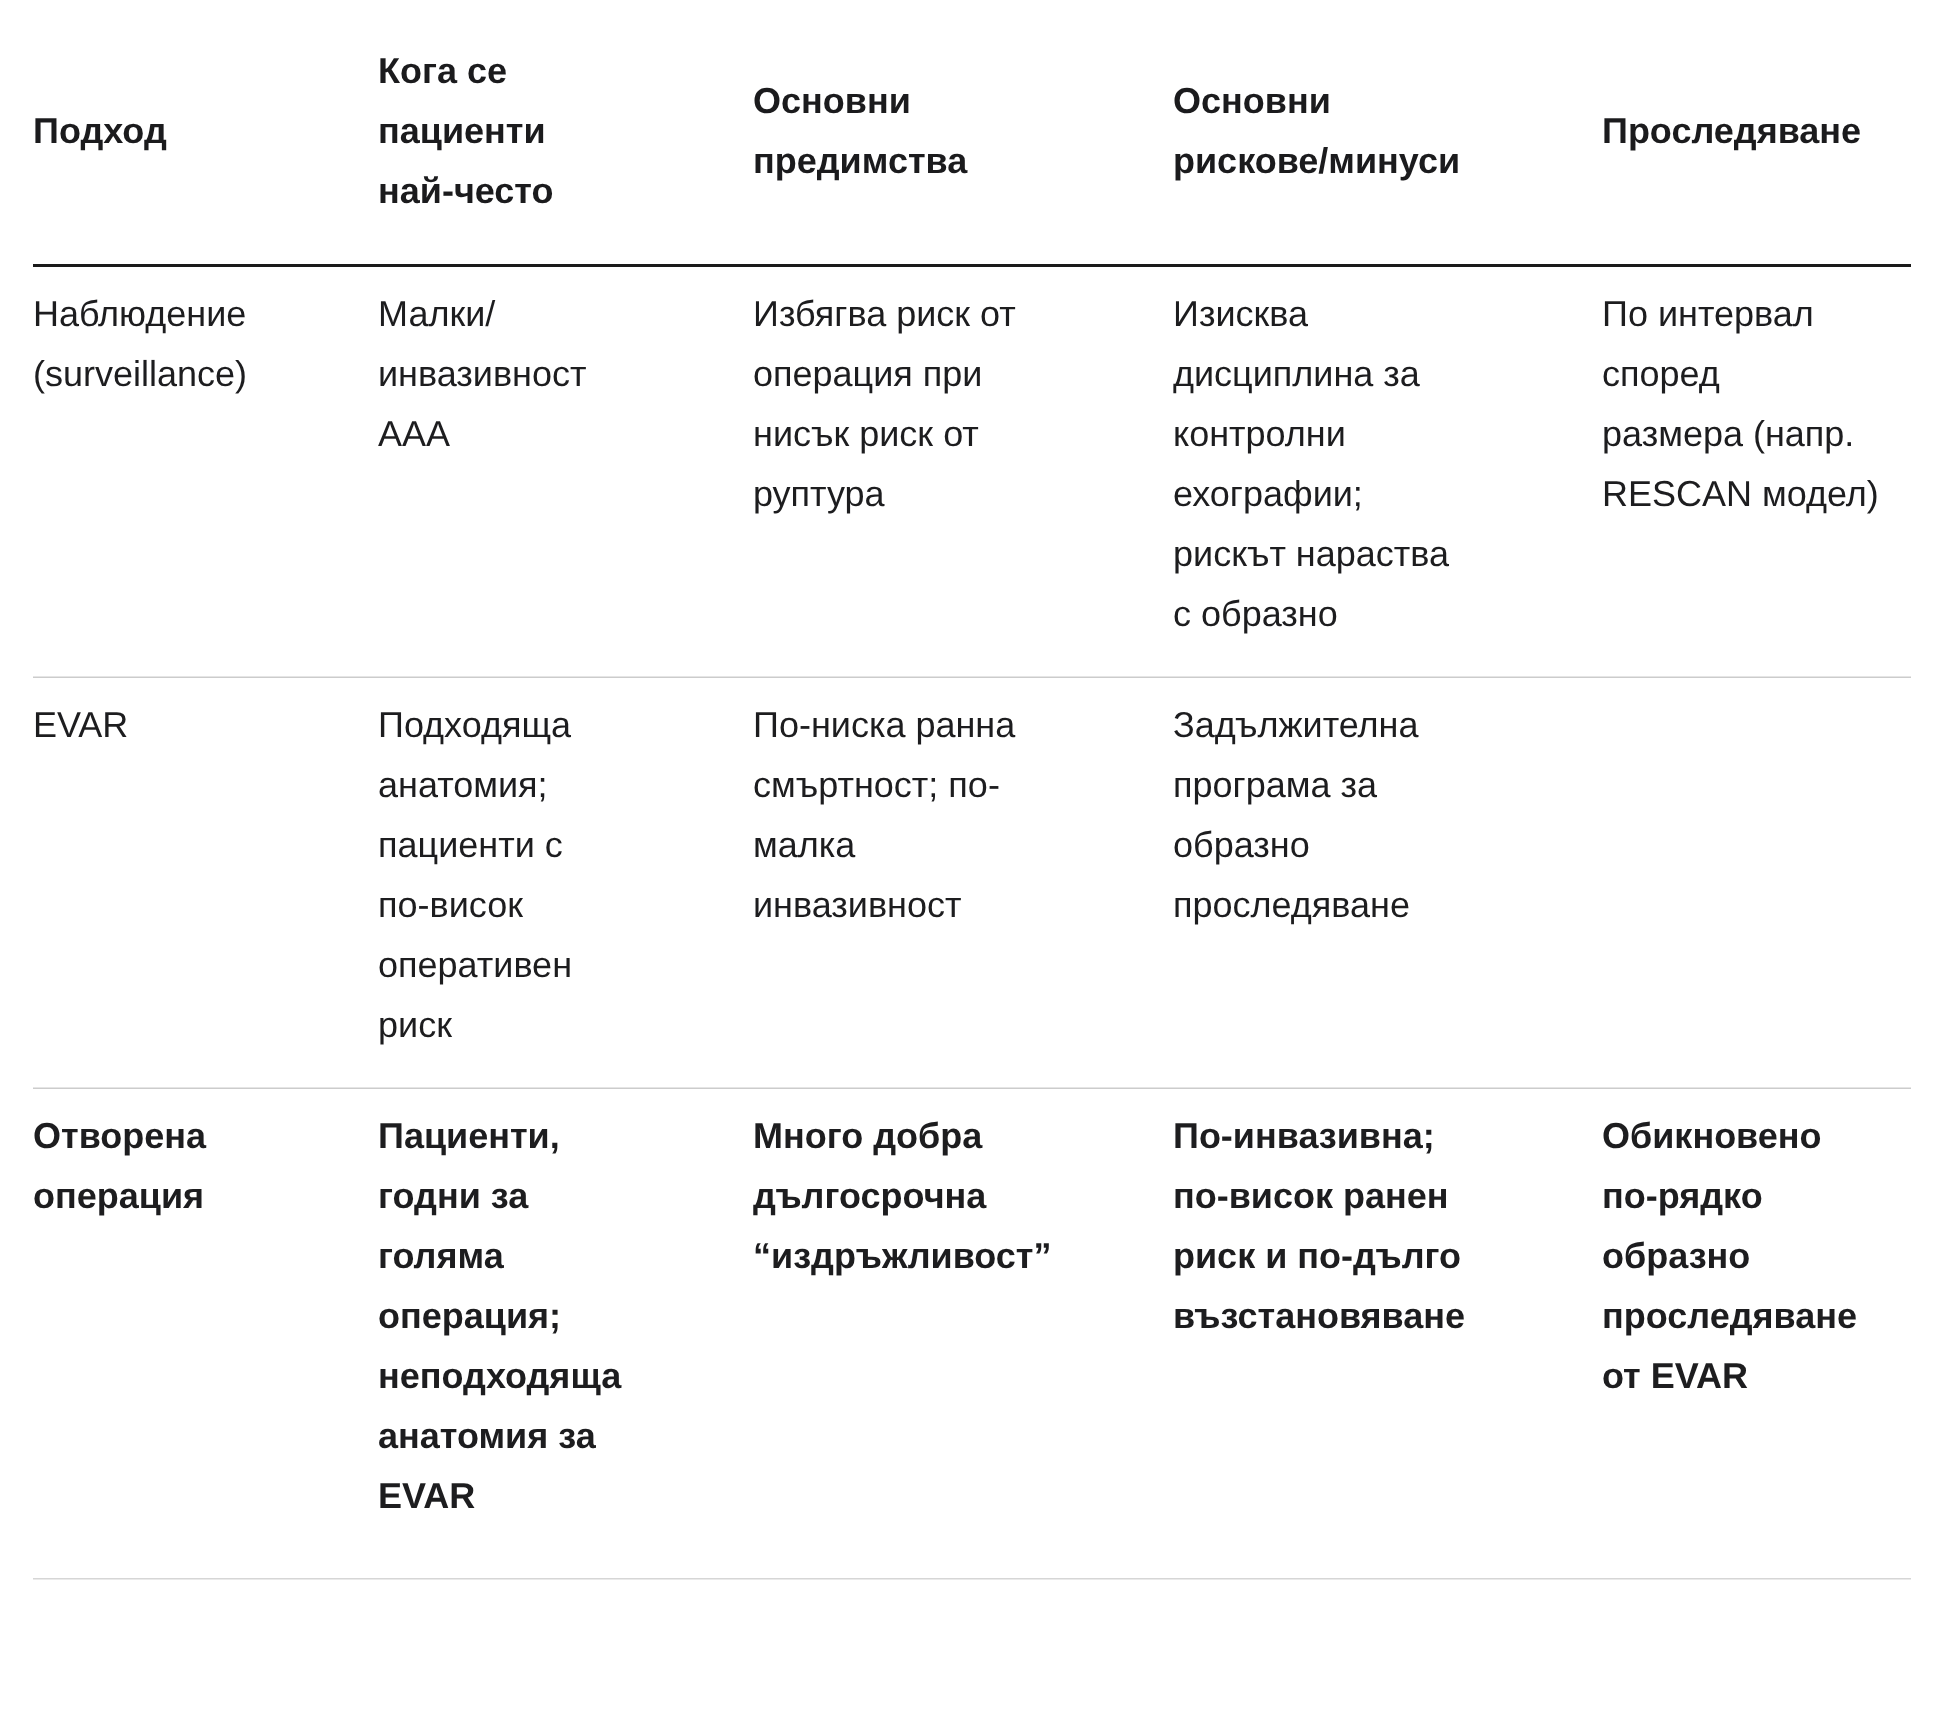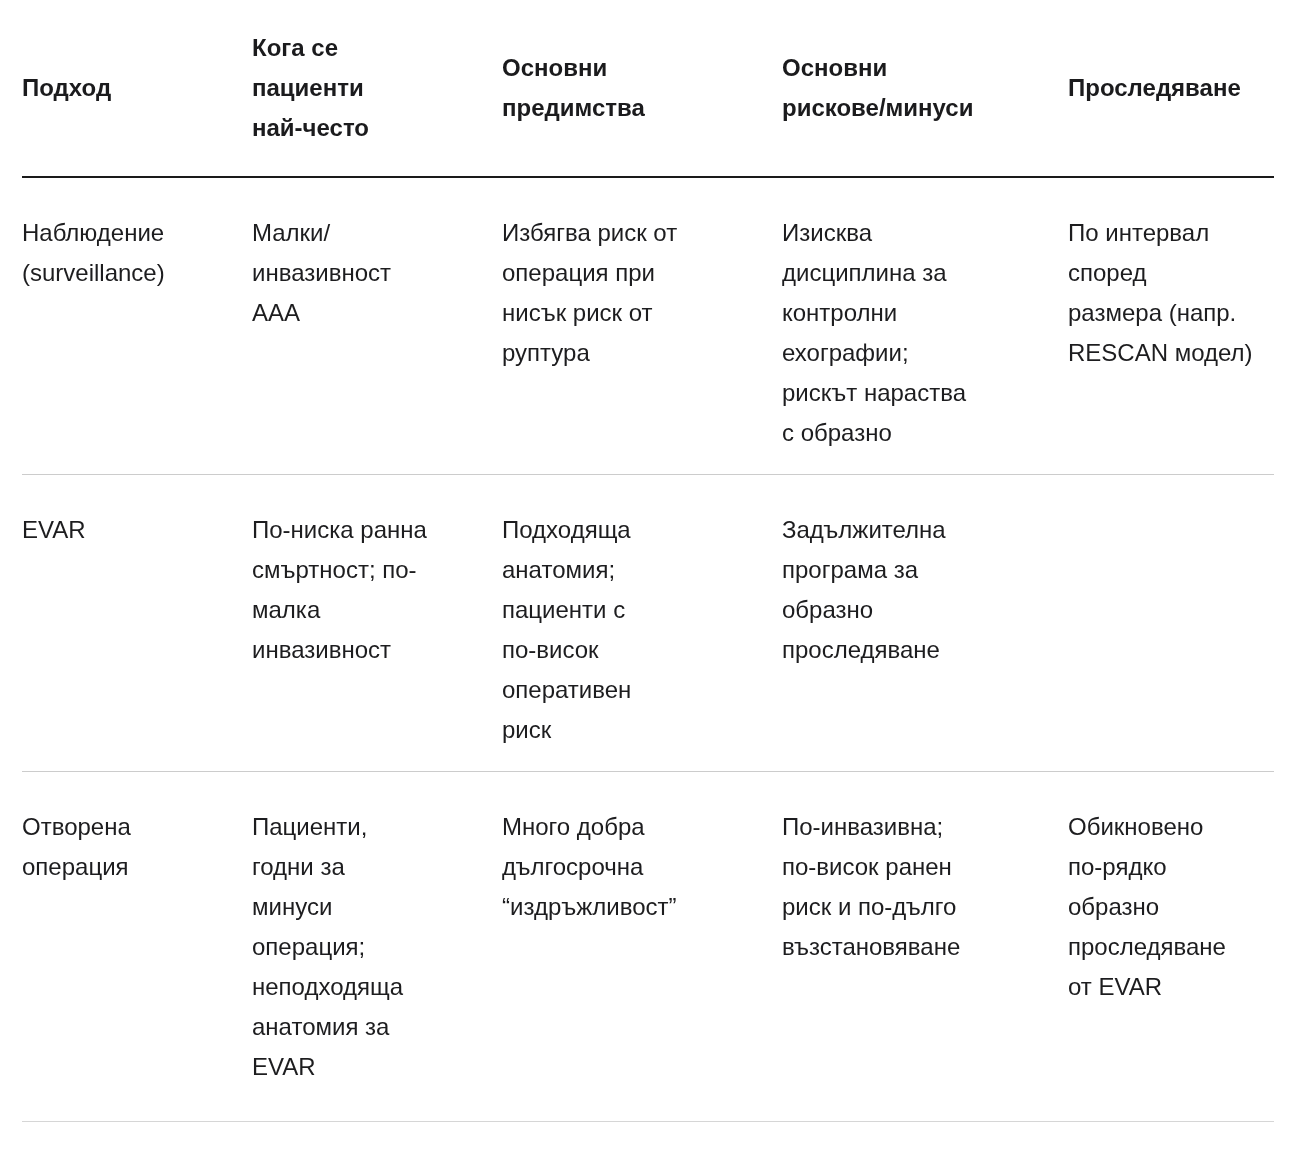--- a/index.html
+++ b/index.html
@@ -24,26 +24,27 @@
     display: grid;
     grid-template-columns: 230px 250px 280px 286px 206px;
   }
   .header-row {
     height: 178px;
     align-items: center;
     border-bottom: 2px solid #1a1a1a;
     box-sizing: border-box;
   }
   .body-row {
-    padding: 35px 0 21px 0;
+    padding: 12px 0 21px 0;
     border-bottom: 1px solid #cccccc;
   }
   .body-row.last {
     padding-bottom: 34px;
     border-bottom: 1px solid #d6d6d6;
+    font-weight: bold;
   }
   .cell {
     white-space: pre-line;
     font-size: 24px;
     line-height: 40px;
     padding-right: 18px;
     box-sizing: border-box;
   }
   .header-cell {
     font-weight: bold;
@@ -85,42 +86,42 @@
 рискът нараства
 с образно</div>
       <div class="cell">По интервал
 според
 размера (напр.
 RESCAN модел)</div>
     </div>
 
     <div class="row body-row">
       <div class="cell">EVAR</div>
-      <div class="cell">По-ниска ранна
-смъртност; по-
-малка
-инвазивност</div>
       <div class="cell">Подходяща
 анатомия;
 пациенти с
 по-висок
 оперативен
 риск</div>
+      <div class="cell">По-ниска ранна
+смъртност; по-
+малка
+инвазивност</div>
       <div class="cell">Задължителна
 програма за
 образно
 проследяване</div>
     </div>
 
     <div class="row body-row last">
       <div class="cell">Отворена
 операция</div>
       <div class="cell">Пациенти,
 годни за
-минуси
+голяма
 операция;
 неподходяща
 анатомия за
 EVAR</div>
       <div class="cell">Много добра
 дългосрочна
 “издръжливост”</div>
       <div class="cell">По-инвазивна;
 по-висок ранен
 риск и по-дълго

